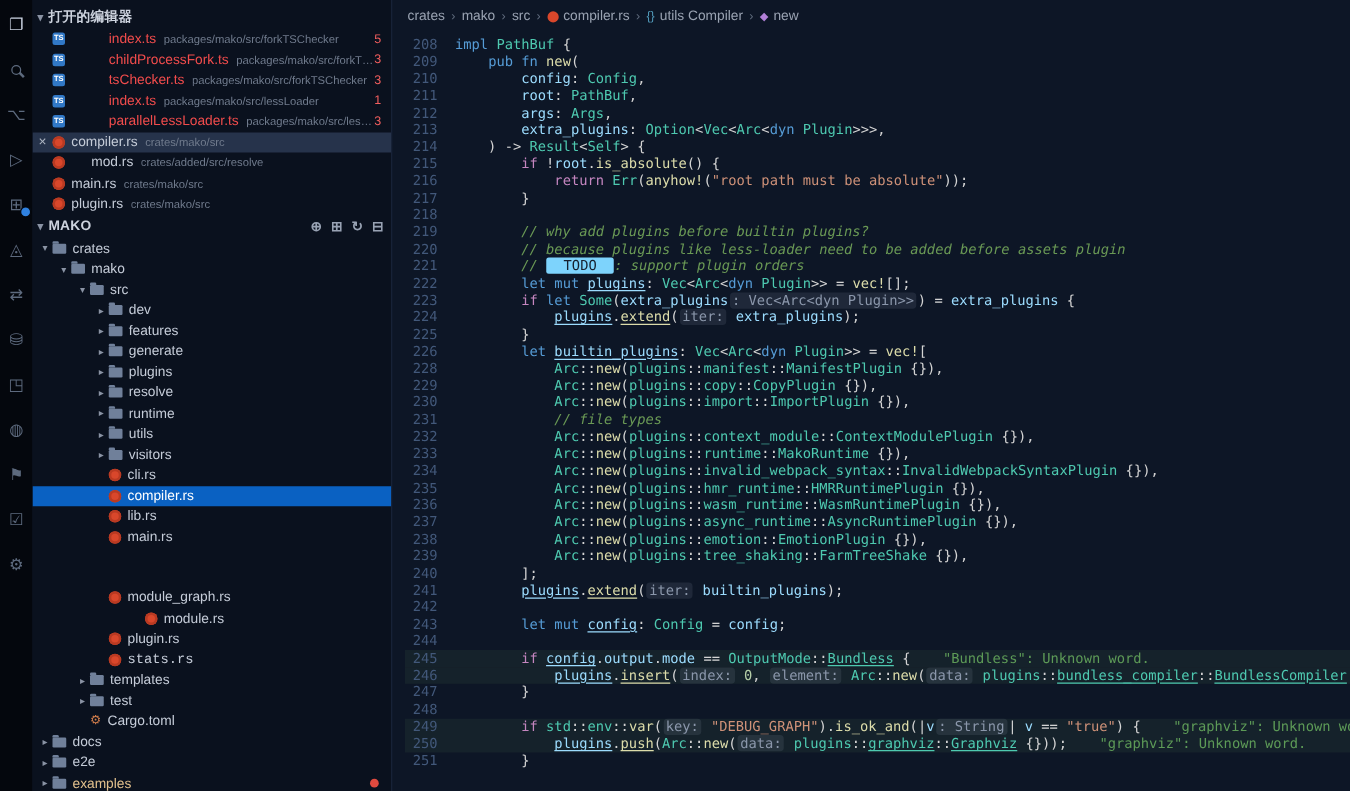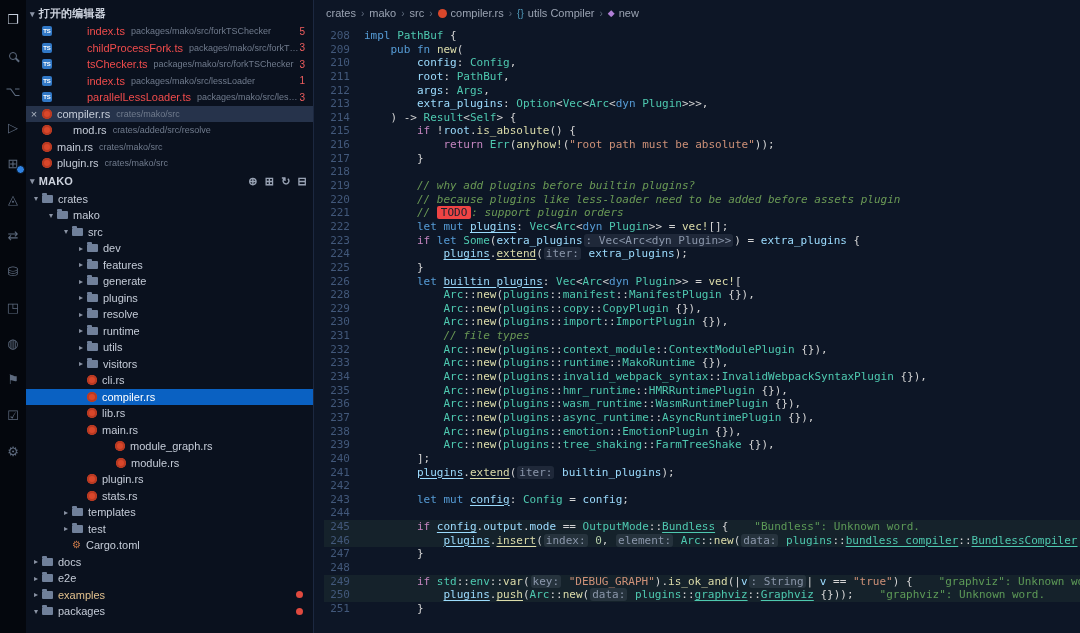--- a/index.html
+++ b/index.html
@@ -73,21 +73,21 @@
   .tk.pl { color:#d4d4d4; }
   .tk.kw { color:#569cd6; }
   .tk.kc { color:#c586c0; }
   .tk.ty { color:#4ec9b0; }
   .tk.ns { color:#4ec9b0; }
   .tk.fn { color:#dcdcaa; }
   .tk.va { color:#9cdcfe; }
   .tk.st { color:#ce9178; }
   .tk.nu { color:#b5cea8; }
   .tk.cm { color:#6a9955; font-style:italic; }
-  .tk.todo { background:#ef4444; color:#16202e; padding:0 4px; border-radius:2px; font-style:normal; }
+  .tk.todo { background:#7dd3fc; color:#16202e; padding:0 14px; border-radius:2px; font-style:normal; }
   .tk.in { color:#8b97ab; background:rgba(140,155,180,0.14); border-radius:3px; padding:0 2px; margin:0 1px; }
   .tk.u { text-decoration:underline; text-underline-offset:2px; text-decoration-thickness:1px; }
 </style>
 </head>
 <body>
 
 <div class="app">
   <div class="activitybar">
     <div id="ab-icons" style="display:contents"><div class="ab-ic act">
           <span class="g">❐</span>
@@ -265,36 +265,36 @@
         <div class="row tree-row" style="padding-left: 49px;">
           <span class="chev"></span>
           <span class="rusti"></span>
           <span class="lbl">lib.rs</span>
         </div>
         <div class="row tree-row" style="padding-left: 49px;">
           <span class="chev"></span>
           <span class="rusti"></span>
           <span class="lbl">main.rs</span>
         </div>
-        <div class="row tree-row" style="padding-left: 77px;">
+        <div class="row tree-row" style="padding-left: 49px; margin-top: 32px;">
           <span class="chev"></span>
           <span class="rusti"></span>
           <span class="lbl">module_graph.rs</span>
         </div>
         <div class="row tree-row" style="padding-left: 78px;">
           <span class="chev"></span>
           <span class="rusti"></span>
           <span class="lbl">module.rs</span>
         </div>
         <div class="row tree-row" style="padding-left: 49px;">
           <span class="chev"></span>
           <span class="rusti"></span>
           <span class="lbl">plugin.rs</span>
         </div>
-        <div class="row tree-row" style="padding-left: 49px;">
+        <div class="row tree-row" style="padding-left: 49px; font-family: Liberation Mono, monospace;">
           <span class="chev"></span>
           <span class="rusti"></span>
           <span class="lbl">stats.rs</span>
         </div>
         <div class="row tree-row" style="padding-left: 34px;">
           <span class="chev">▸</span>
           <span class="folderi"></span>
           <span class="lbl">templates</span>
         </div>
         <div class="row tree-row" style="padding-left: 34px;">

